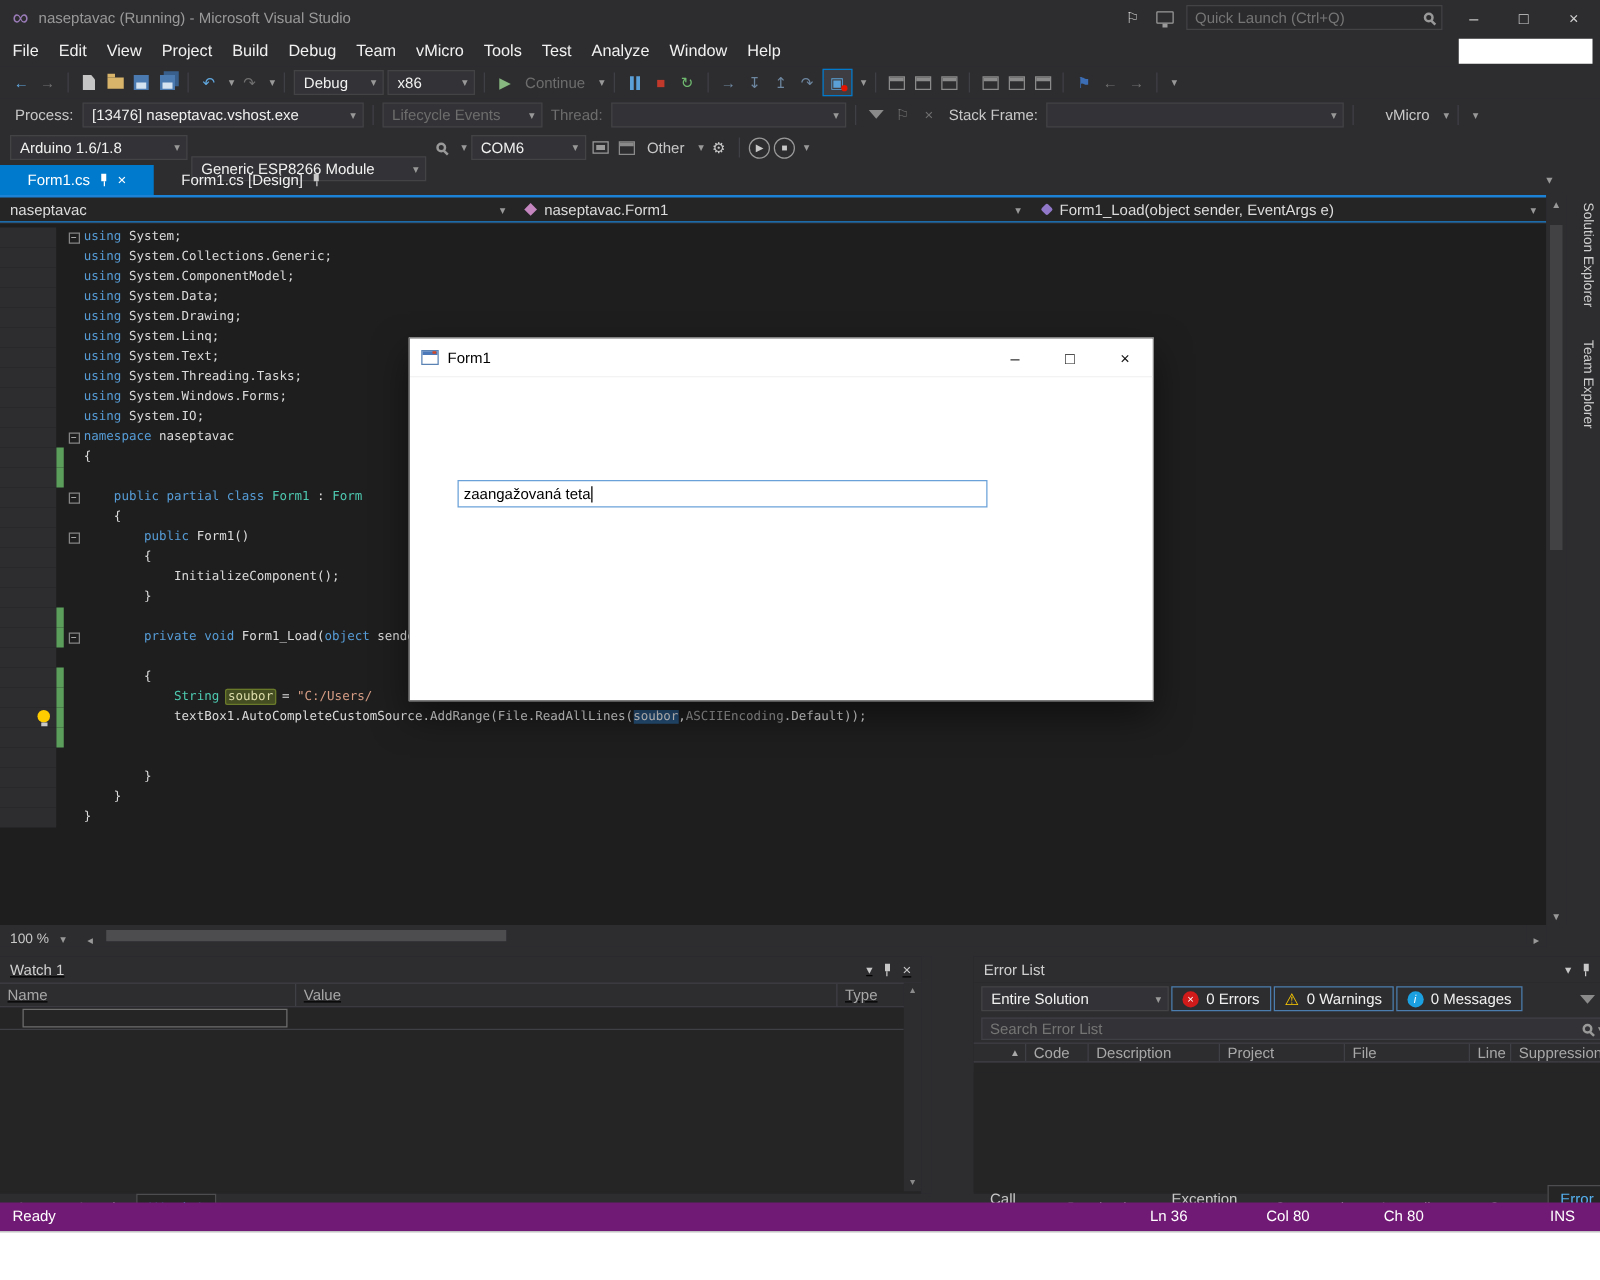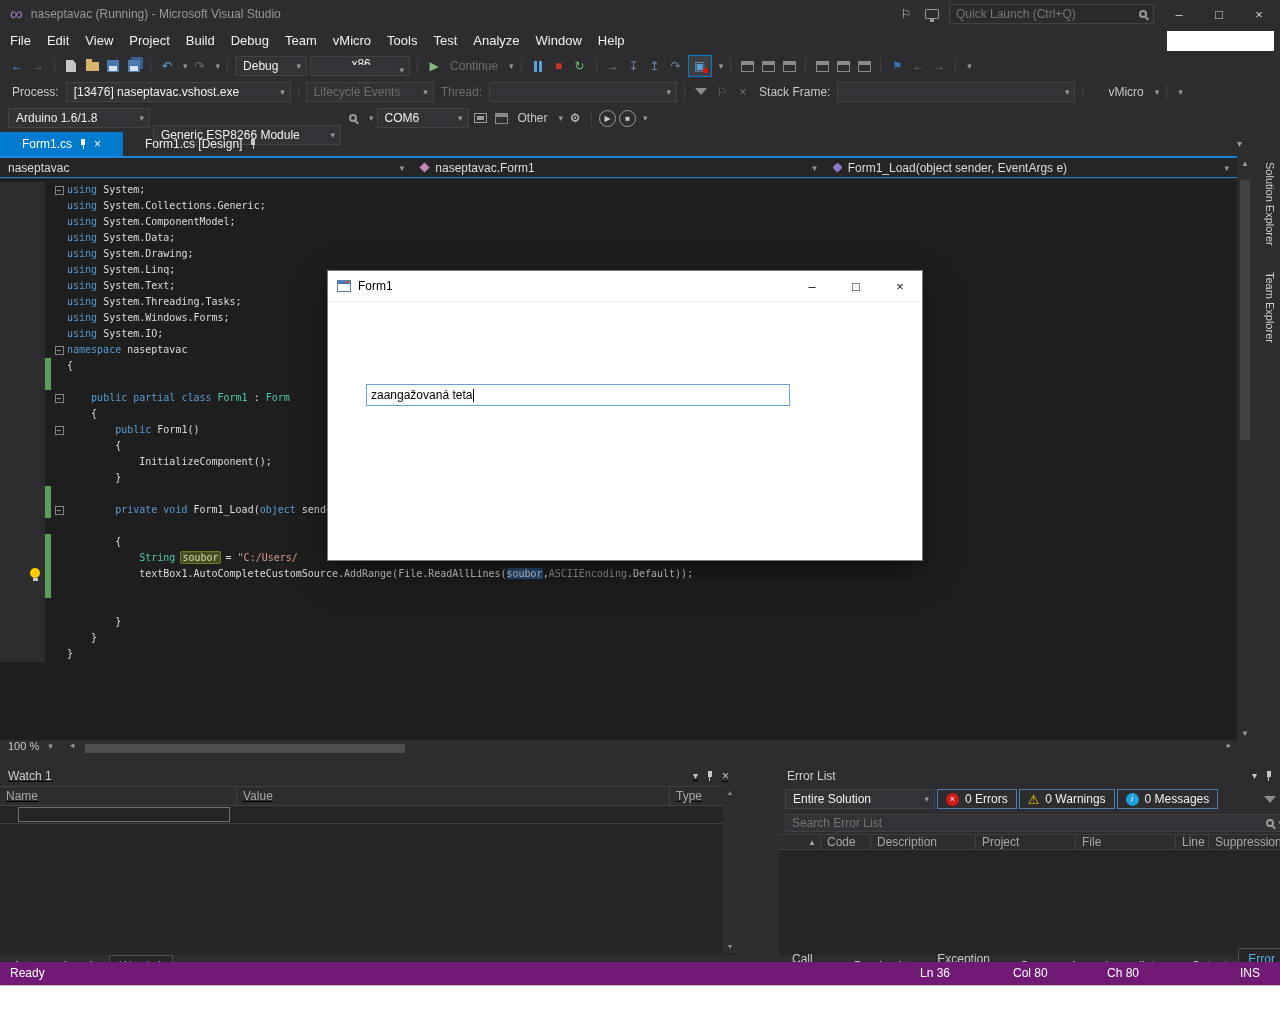--- a/index.html
+++ b/index.html
@@ -89,21 +89,21 @@
   .tok-hl { background:#454d22; border:1px solid #6a7a2b; border-radius:2px; color:#dcdcaa; padding:0 1px; margin:0 -1px; }
   .tok-sel { background:#264f78; color:#dcdcdc; }
   .bulb { position:absolute; right:5px; top:2px; width:10px; height:10px; border-radius:50%; background:#fc0; }
   .bulb::after { content:""; position:absolute; left:2.5px; bottom:-3px; width:5px; height:3px; background:#c8c8c8; }
 
   
   .vscroll { position:absolute; left:1237px; top:156px; width:16px; height:584px; background:#2d2d30; }
   .vscroll .arr { width:16px; height:14px; display:flex; align-items:center; justify-content:center; color:#999; font-size:8px; }
   .vscroll .thumb { position:absolute; left:3px; top:24px; width:10px; height:260px; background:#424245; }
   .vscroll .arr.bottom { position:absolute; bottom:0; }
-  .editor-bottom { position:absolute; left:0; top:740px; width:1237px; height:17px; background:#2d2d30; display:flex; align-items:flex-start; }
+  .editor-bottom { position:absolute; left:0; top:740px; width:1237px; height:17px; background:#2d2d30; display:flex; align-items:flex-end; }
   .zoom-combo { display:flex; align-items:center; gap:5px; color:#c8c8c8; font-size:11px; padding:0 8px; width:64px; }
   .htrack { flex:1; height:17px; background:#2d2d30; position:relative; }
   .hthumb { position:absolute; left:5px; top:4px; width:320px; height:9px; background:#4d4d50; }
   .harr { width:16px; color:#999; font-size:9px; text-align:center; }
 
   
   .vtab { position:absolute; writing-mode:vertical-rl; color:#d0d0d0; font-size:11px; left:1264px; }
 
   
   .panel { position:absolute; top:765px; height:190px; background:#252526; }
@@ -216,21 +216,21 @@
     <span class="sep"></span>
     <span class="ti blue">↶</span>
     <span class="dd">▾</span>
     <span class="ti grayed">↷</span>
     <span class="dd">▾</span>
     <span class="sep"></span>
     <span class="combo" style="width:72px;">
         <span class="cval">Debug</span>
         <span class="dd">▾</span>
       </span>
-    <span class="combo" style="width:100px;flex-direction:column;">
+    <span class="combo" style="width:70px;">
         <span class="cval">x86</span>
         <span class="dd">▾</span>
       </span>
     <span class="sep"></span>
     <span class="ti" style="color:#87b87f;">▶</span>
     <span class="tlabel disabled">Continue</span>
     <span class="dd">▾</span>
     <span class="sep"></span>
     <span class="ti">
         <span class="pause-ic">

